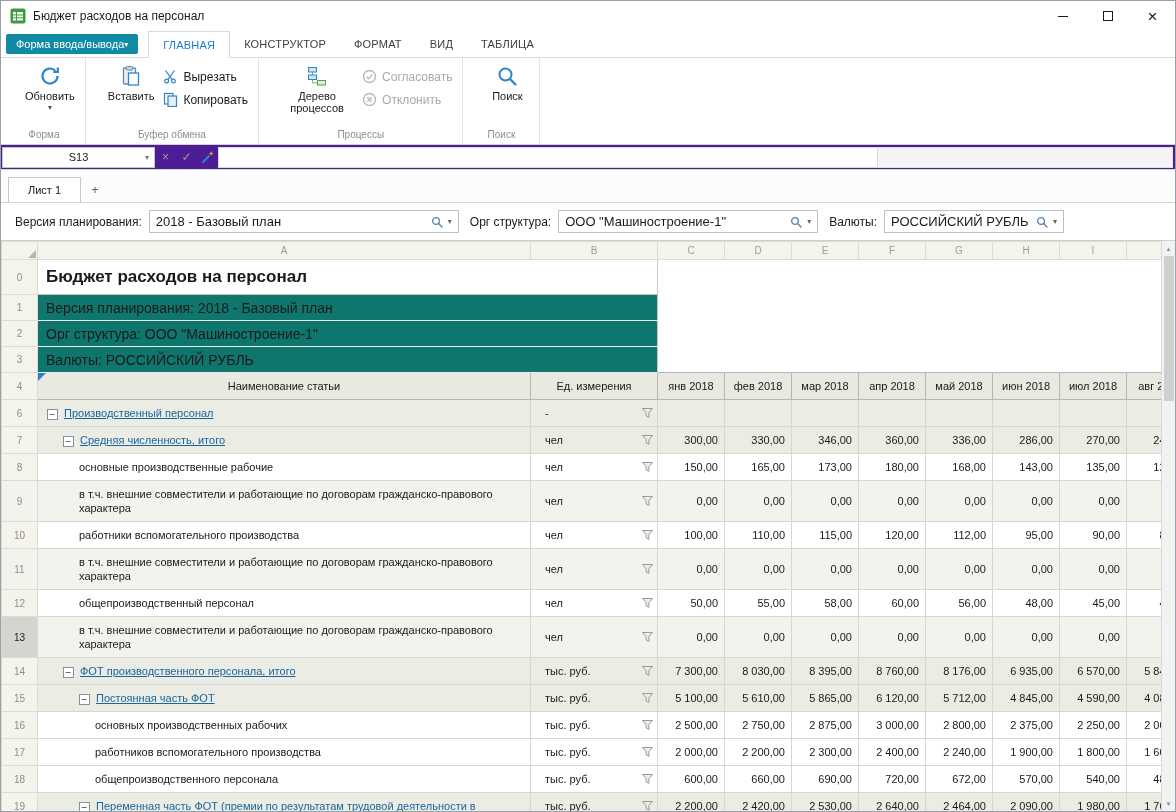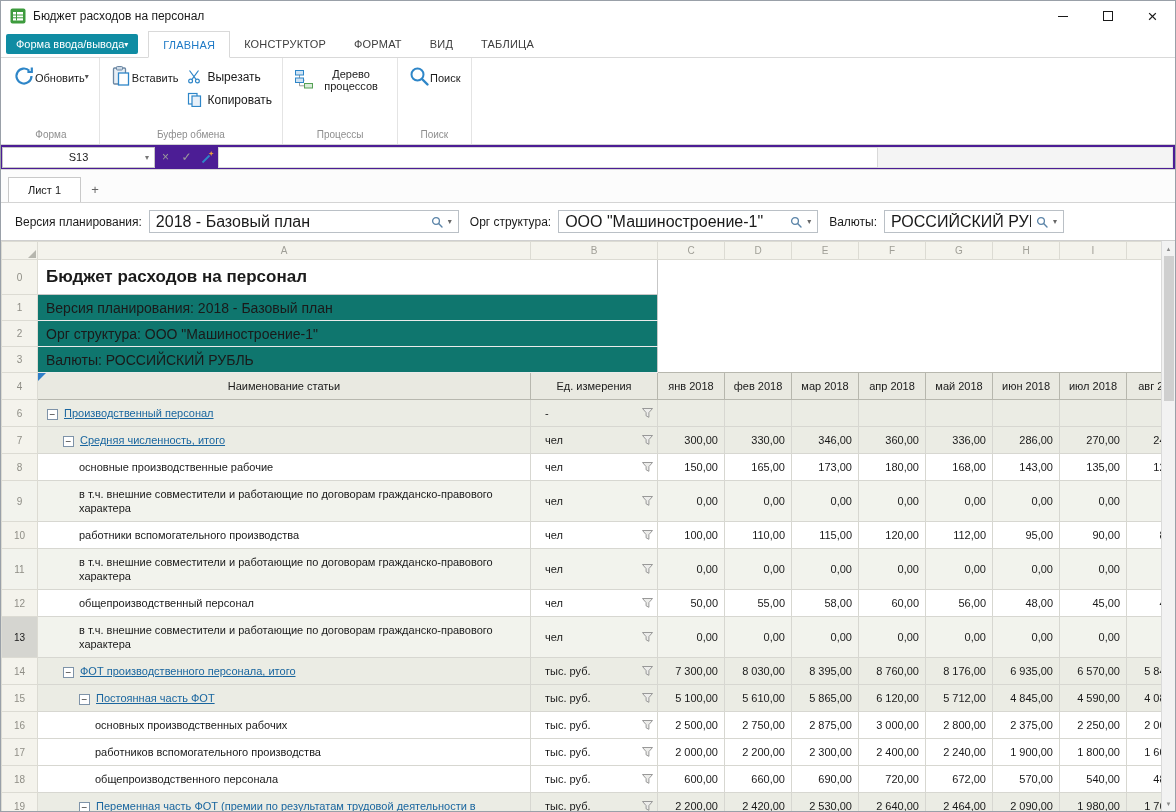--- a/index.html
+++ b/index.html
@@ -22,21 +22,21 @@
 .io-btn{align-self:center;background:#0f8ca3;color:#fff;font-size:11px;border-radius:2px;padding:4px 10px;display:flex;align-items:center;margin-right:10px;white-space:nowrap;}
 .io-caret{font-size:8px;}
 .rtab{display:flex;align-items:center;padding:0 14px;font-size:11px;color:#3d3d3d;letter-spacing:.2px;white-space:nowrap;}
 .rtab.active{background:#fff;border:1px solid #d9d9d9;border-bottom-color:#fff;margin-bottom:-1px;color:#1f7ac6;}
 
 
 .ribbon{flex:0 0 87px;background:#fff;border-bottom:1px solid #d2d2d2;display:flex;align-items:stretch;padding-left:2px;}
 .rgroup{display:flex;flex-direction:column;border-right:1px solid #e4e4e4;padding:3px 4px 0;}
 .rg-buttons{flex:1;display:flex;align-items:flex-start;}
 .rg-label{flex:0 0 17px;font-size:10px;color:#8e8e8e;text-align:center;line-height:15px;white-space:nowrap;}
-.bigbtn{display:flex;flex-direction:row;align-items:center;padding:4px 6px 0;min-width:56px;}
+.bigbtn{display:flex;flex-direction:column;align-items:center;padding:4px 6px 0;min-width:56px;margin-left:12px;}
 .bigbtn .blabel{font-size:11px;margin-top:3px;text-align:center;line-height:12px;}
 .bigbtn .bcaret{font-size:8px;color:#555;margin-top:1px;}
 .wrap2{max-width:72px;}
 .smallcol{display:flex;flex-direction:column;gap:4px;padding-top:6px;}
 .smallbtn{display:flex;align-items:center;gap:5px;font-size:12px;padding:2px 6px 2px 3px;white-space:nowrap;}
 .disabled{color:#a9a9a9;}
 .ric{display:flex;line-height:0;}
 
 
 .fxbar{flex:0 0 25px;display:flex;align-items:center;background:#4c1d95;border-bottom:1px solid #d8d8d8;}
@@ -49,21 +49,21 @@
 
 .sheetrow{flex:0 0 33px;background:#fcfcfc;border-bottom:1px solid #d4d4d4;display:flex;align-items:flex-end;padding-left:7px;}
 .sheet-tab{height:25px;padding:0 19px;background:#fff;border:1px solid #c9c9c9;border-bottom:none;display:flex;align-items:center;font-size:11px;}
 .sheet-add{height:25px;width:28px;display:flex;align-items:center;justify-content:center;font-size:13px;color:#666;}
 
 
 .filterrow{flex:0 0 38px;display:flex;align-items:center;background:#fff;border-bottom:1px solid #cfcfcf;padding-left:14px;gap:11px;}
 .fgroup{display:flex;align-items:center;gap:7px;}
 .f-label{font-size:12px;white-space:nowrap;}
 .f-field{height:23px;border:1px solid #bac0c6;background:#fff;display:flex;align-items:center;padding:0 6px;gap:5px;}
-.f-value{flex:1;font-size:16px;white-space:nowrap;overflow:hidden;}
+.f-value{flex:1;font-size:13px;white-space:nowrap;overflow:hidden;}
 .f-caret{font-size:8px;color:#666;}
 .fgroup:nth-child(1) .f-field{width:310px;}
 .fgroup:nth-child(2) .f-field{width:260px;}
 .fgroup:nth-child(3) .f-field{width:180px;}
 .fmag{display:flex;line-height:0;}
 
 
 .gridwrap{flex:1;display:flex;overflow:hidden;background:#fff;}
 .tableclip{flex:0 0 1160px;width:1160px;overflow:hidden;}
 .grid-table{border-collapse:collapse;table-layout:fixed;width:1192px;}
@@ -205,20 +205,40 @@
           <span class="ric">
             <svg width="22" height="22" viewBox="0 0 22 22">
                 <path d="M6.5 7v10.8h5M6.5 12.2h5" fill="none" stroke="#9a9a9a"></path>
                 <rect x="2.5" y="2.5" width="8" height="4.5" fill="#cfe3f4" stroke="#2e86c8"></rect>
                 <rect x="2.5" y="10" width="8" height="4.5" fill="#cfe3f4" stroke="#2e86c8"></rect>
                 <rect x="11.5" y="15.5" width="8" height="4.5" fill="#d9ecd9" stroke="#55a055"></rect>
               </svg>
           </span>
           <span class="blabel wrap2">Дерево процессов</span>
         </div>
+        <div class="smallcol">
+          <div class="smallbtn disabled">
+            <span class="ric">
+              <svg width="15" height="15" viewBox="0 0 15 15">
+                  <circle cx="7.5" cy="7.5" r="6" fill="none" stroke="#b9b9b9" stroke-width="1.4"></circle>
+                  <path d="M4.6 7.8l2 2 3.8-4.4" fill="none" stroke="#b9b9b9" stroke-width="1.4"></path>
+                </svg>
+            </span>
+            <span>Согласовать</span>
+          </div>
+          <div class="smallbtn disabled">
+            <span class="ric">
+              <svg width="15" height="15" viewBox="0 0 15 15">
+                  <circle cx="7.5" cy="7.5" r="6" fill="none" stroke="#b9b9b9" stroke-width="1.4"></circle>
+                  <path d="M5.3 5.3l4.4 4.4M9.7 5.3l-4.4 4.4" stroke="#b9b9b9" stroke-width="1.4"></path>
+                </svg>
+            </span>
+            <span>Отклонить</span>
+          </div>
+        </div>
       </div>
       <div class="rg-label">Процессы</div>
     </div>
 
     <div class="rgroup">
       <div class="rg-buttons">
         <div class="bigbtn">
           <span class="ric">
             <svg width="22" height="22" viewBox="0 0 22 22">
                 <circle cx="9.5" cy="9.5" r="6" fill="none" stroke="#2e86c8" stroke-width="2"></circle>

